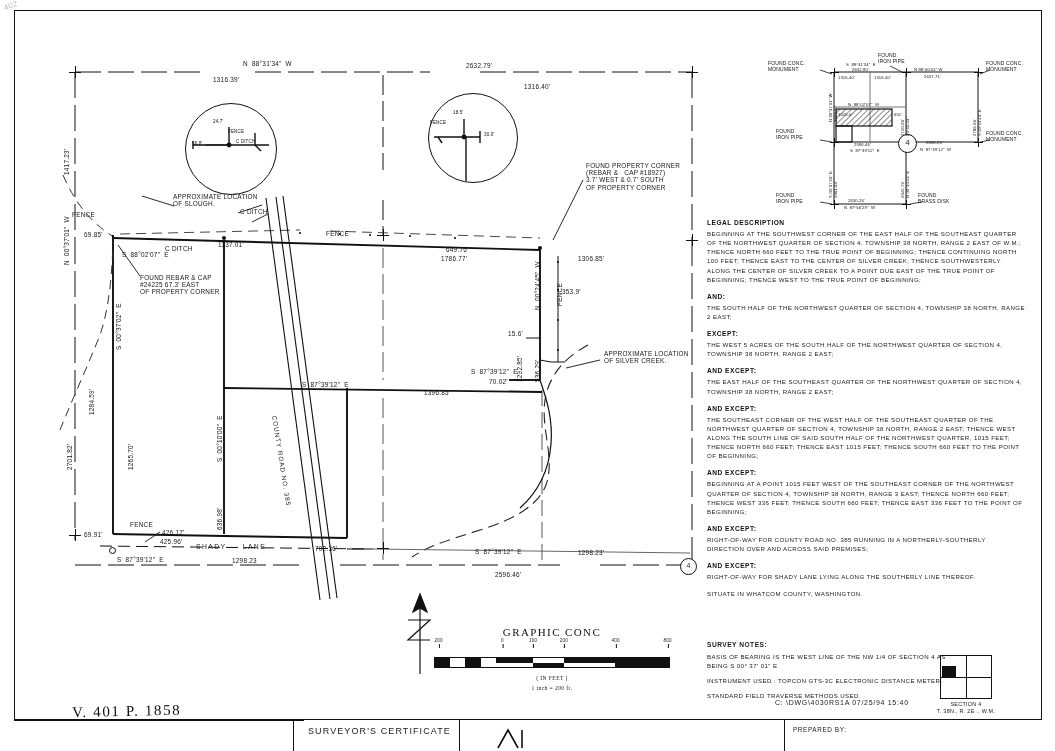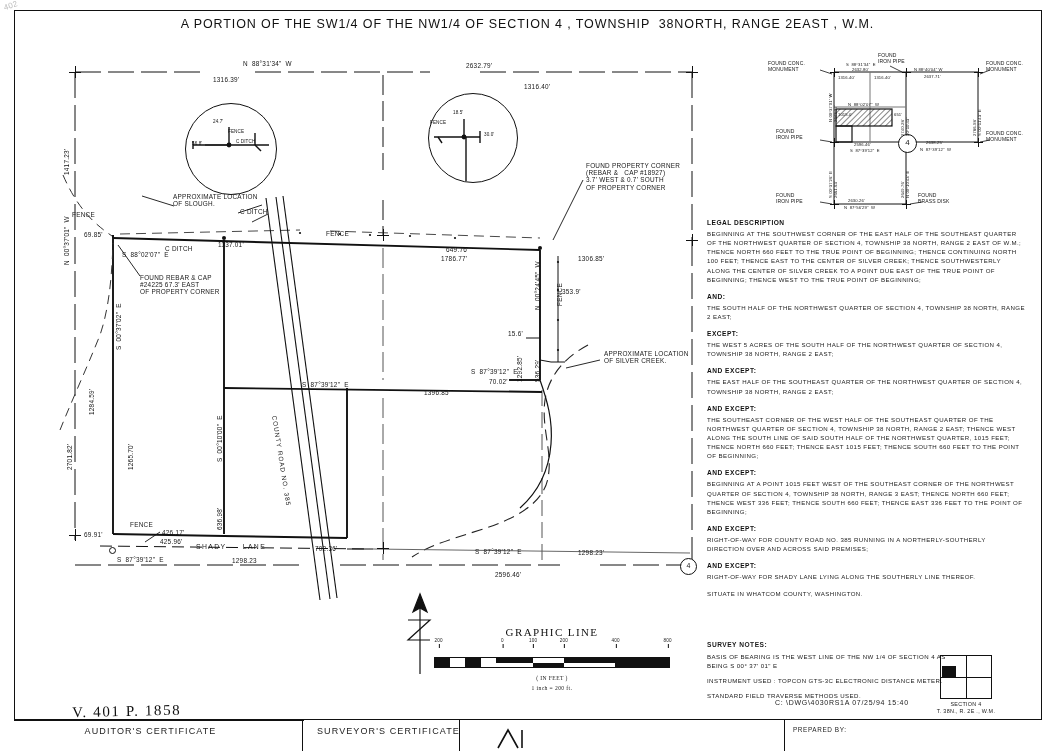--- a/index.html
+++ b/index.html
@@ -97,21 +97,20 @@
   svg{overflow:visible;}
   #north-arrow{position:absolute;left:400px;top:588px;}
 </style>
 </head>
 <body>
 
 <div class="sheet">
 
   <div id="outer-border"></div>
 
-  <div class="txt" id="sheet-title">A PORTION OF THE SW1/4 OF THE NW1/4 OF SECTION 4 , TOWNSHIP  38NORTH, RANGE 2EAST , W.M.</div>
 
   <svg class="abs" style="left:0;top:0;" width="1055" height="751">
     <g stroke="#111" fill="none" stroke-width="1">
 
       <line x1="75" y1="72" x2="200" y2="72" stroke-dasharray="26,7"></line>
       <line x1="255" y1="72" x2="430" y2="72" stroke-dasharray="26,7"></line>
       <line x1="480" y1="72" x2="692" y2="72" stroke-dasharray="26,7"></line>
 
       <line x1="75" y1="72" x2="75" y2="238" stroke-dasharray="26,7"></line>
       <line x1="75" y1="238" x2="75" y2="540" stroke-dasharray="26,7"></line>
@@ -468,21 +467,21 @@
     <div class="vm"></div>
     <div class="hm"></div>
     <div class="fill"></div>
   </div>
   <div id="section-key-label">
     <span>SECTION  4</span><br>
     <span>T. 38N., R. 2E ., W.M.</span>
   </div>
 
   <div id="graphic-scale">
-    <div id="gs-title">GRAPHIC LINE</div>
+    <div id="gs-title">GRAPHIC CONC</div>
     <div id="gs-ticks">
       <span style="left:2%;">200</span>
       <span style="left:29%;">0</span>
       <span style="left:42%;">100</span>
       <span style="left:55%;">200</span>
       <span style="left:77%;">400</span>
       <span style="left:99%;">800</span>
     </div>
     <div id="gs-bar">
       <i style="left:0%;width:6.5%;"></i>
@@ -498,24 +497,21 @@
       <div>( IN FEET )</div>
       <div>1 inch = 200 ft.</div>
     </div>
   </div>
 
   <div id="file-stamp">C: \DWG\4030RS1A   07/25/94   15:40</div>
 
   <div id="vol-page">V. 401      P. 1858</div>
   <div class="ln w2" style="left:14px;top:719px;width:290px;"></div>
 
-  <div class="tb-cell" style="left:14px;width:273px;border-left:none;">
-    <span>AUDITOR'S CERTIFICATE</span>
-  </div>
-  <div class="tb-cell" style="left:302px;width:172px;">
+  <div class="tb-cell" style="left:293px;width:172px;">
     <span>SURVEYOR'S CERTIFICATE</span>
   </div>
   <div class="tb-cell" style="left:459px;width:120px;">
     <svg class="abs" style="left:34px;top:4px;" width="50" height="26">
       <g stroke="#111" fill="none" stroke-width="1.6">
         <path d="M 4,24 L 14,6 L 24,24"></path>
         <path d="M 28,6 L 28,24"></path>
       </g>
     </svg>
   </div>

